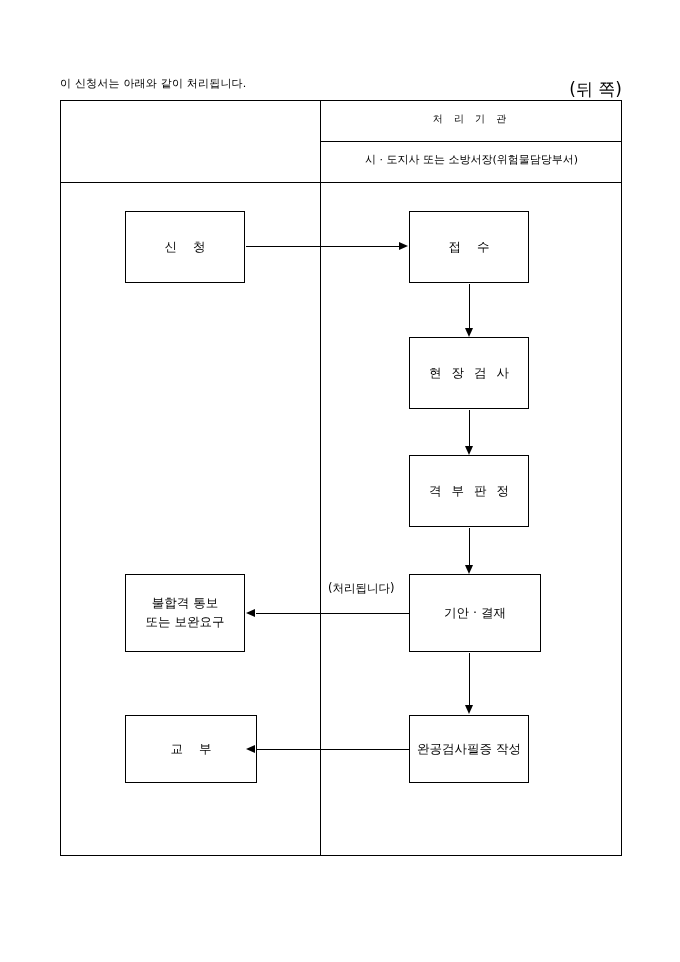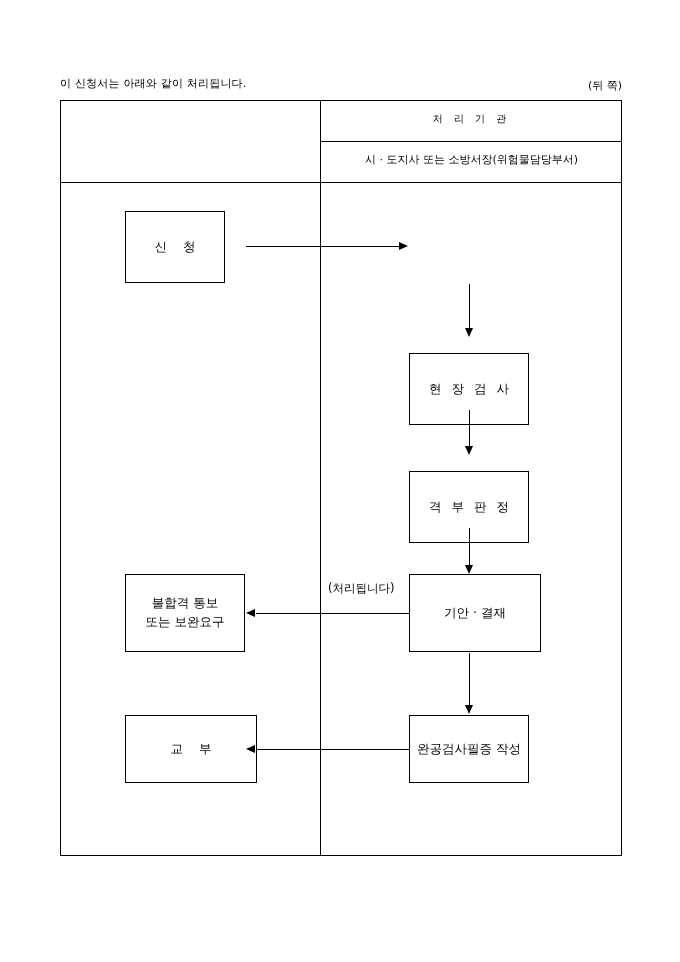--- a/index.html
+++ b/index.html
@@ -30,21 +30,21 @@
     left: 60px;
     top: 76px;
     font-size: 11px;
     letter-spacing: 0.2px;
     white-space: nowrap;
   }
   .header-page {
     position: absolute;
     right: 58px;
     top: 78px;
-    font-size: 11px;
+    font-size: 17px;
     white-space: nowrap;
   }
 
   
   .frame {
     position: absolute;
     left: 60px;
     top: 100px;
     width: 562px;
     height: 756px;
@@ -118,24 +118,23 @@
     line-height: 1.5;
     background: #ffffff;
   }
   .node.sp {
     letter-spacing: 6px;
     text-indent: 6px;
   }
   .node.sp4 {
     letter-spacing: 3px;
     text-indent: 3px;
-    margin-top: 16px;
-  }
-
-  #node-apply      { left: 125px; top: 211px; width: 100px; height: 72px; }
+  }
+
+  #node-apply      { left: 125px; top: 211px; width: 120px; height: 72px; }
   #node-receive    { left: 409px; top: 211px; width: 120px; height: 72px; }
   #node-inspection { left: 409px; top: 337px; width: 120px; height: 72px; }
   #node-judgement  { left: 409px; top: 455px; width: 120px; height: 72px; text-align: right; }
   #node-draft      { left: 409px; top: 574px; width: 132px; height: 78px; }
   #node-certificate{ left: 409px; top: 715px; width: 120px; height: 68px; }
   #node-reject     { left: 125px; top: 574px; width: 120px; height: 78px; }
   #node-issue      { left: 125px; top: 715px; width: 132px; height: 68px; }
 
   
   .arrow-line {
@@ -205,20 +204,21 @@
 
   <div class="frame"></div>
   <div class="col-divider"></div>
   <div class="head-divider"></div>
   <div class="head-sub-divider"></div>
 
   <div class="head-cell head-agency">처 리 기 관</div>
   <div class="head-cell head-agency-sub">시 · 도지사 또는 소방서장(위험물담당부서)</div>
 
   <div class="node sp" id="node-apply">신   청</div>
+  <div class="node sp" id="node-receive">접      수</div>
   <div class="node sp4" id="node-inspection">현 장 검 사</div>
   <div class="node sp4" id="node-judgement">격 부 판 정</div>
   <div class="node" id="node-draft">기안 · 결재</div>
   <div class="node" id="node-certificate">완공검사필증 작성</div>
 
   <div class="node" id="node-reject">
     <div>
       <div>불합격 통보</div>
       <div>또는 보완요구</div>
     </div>

